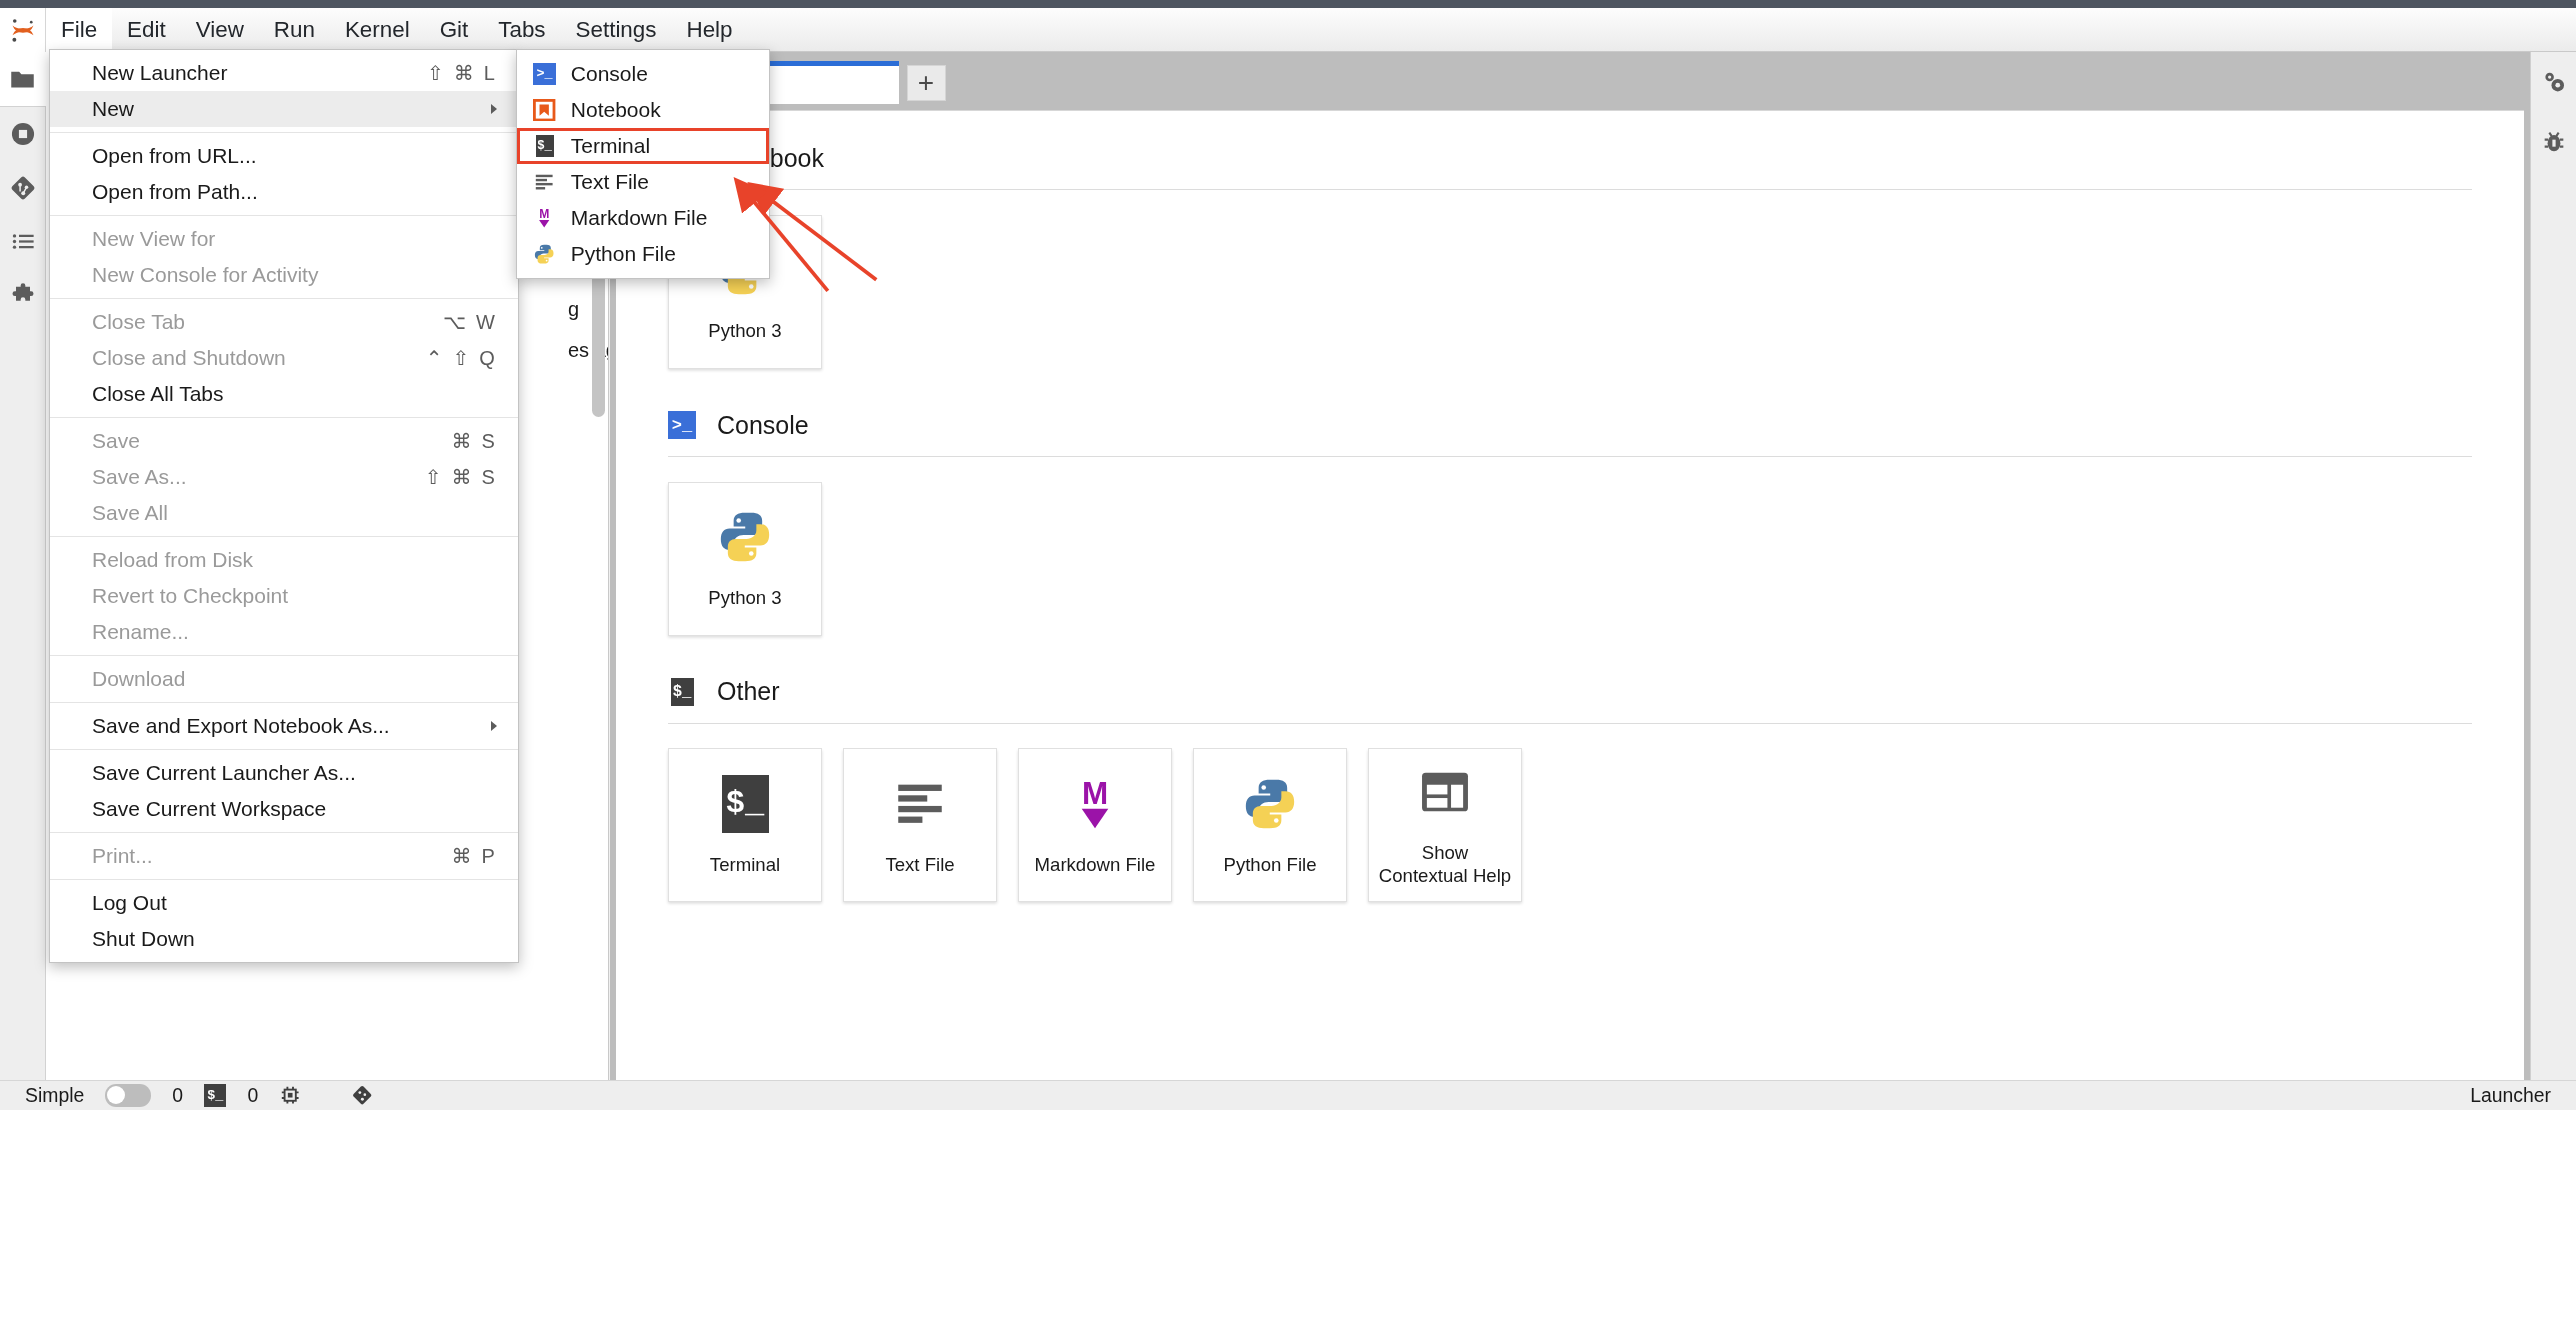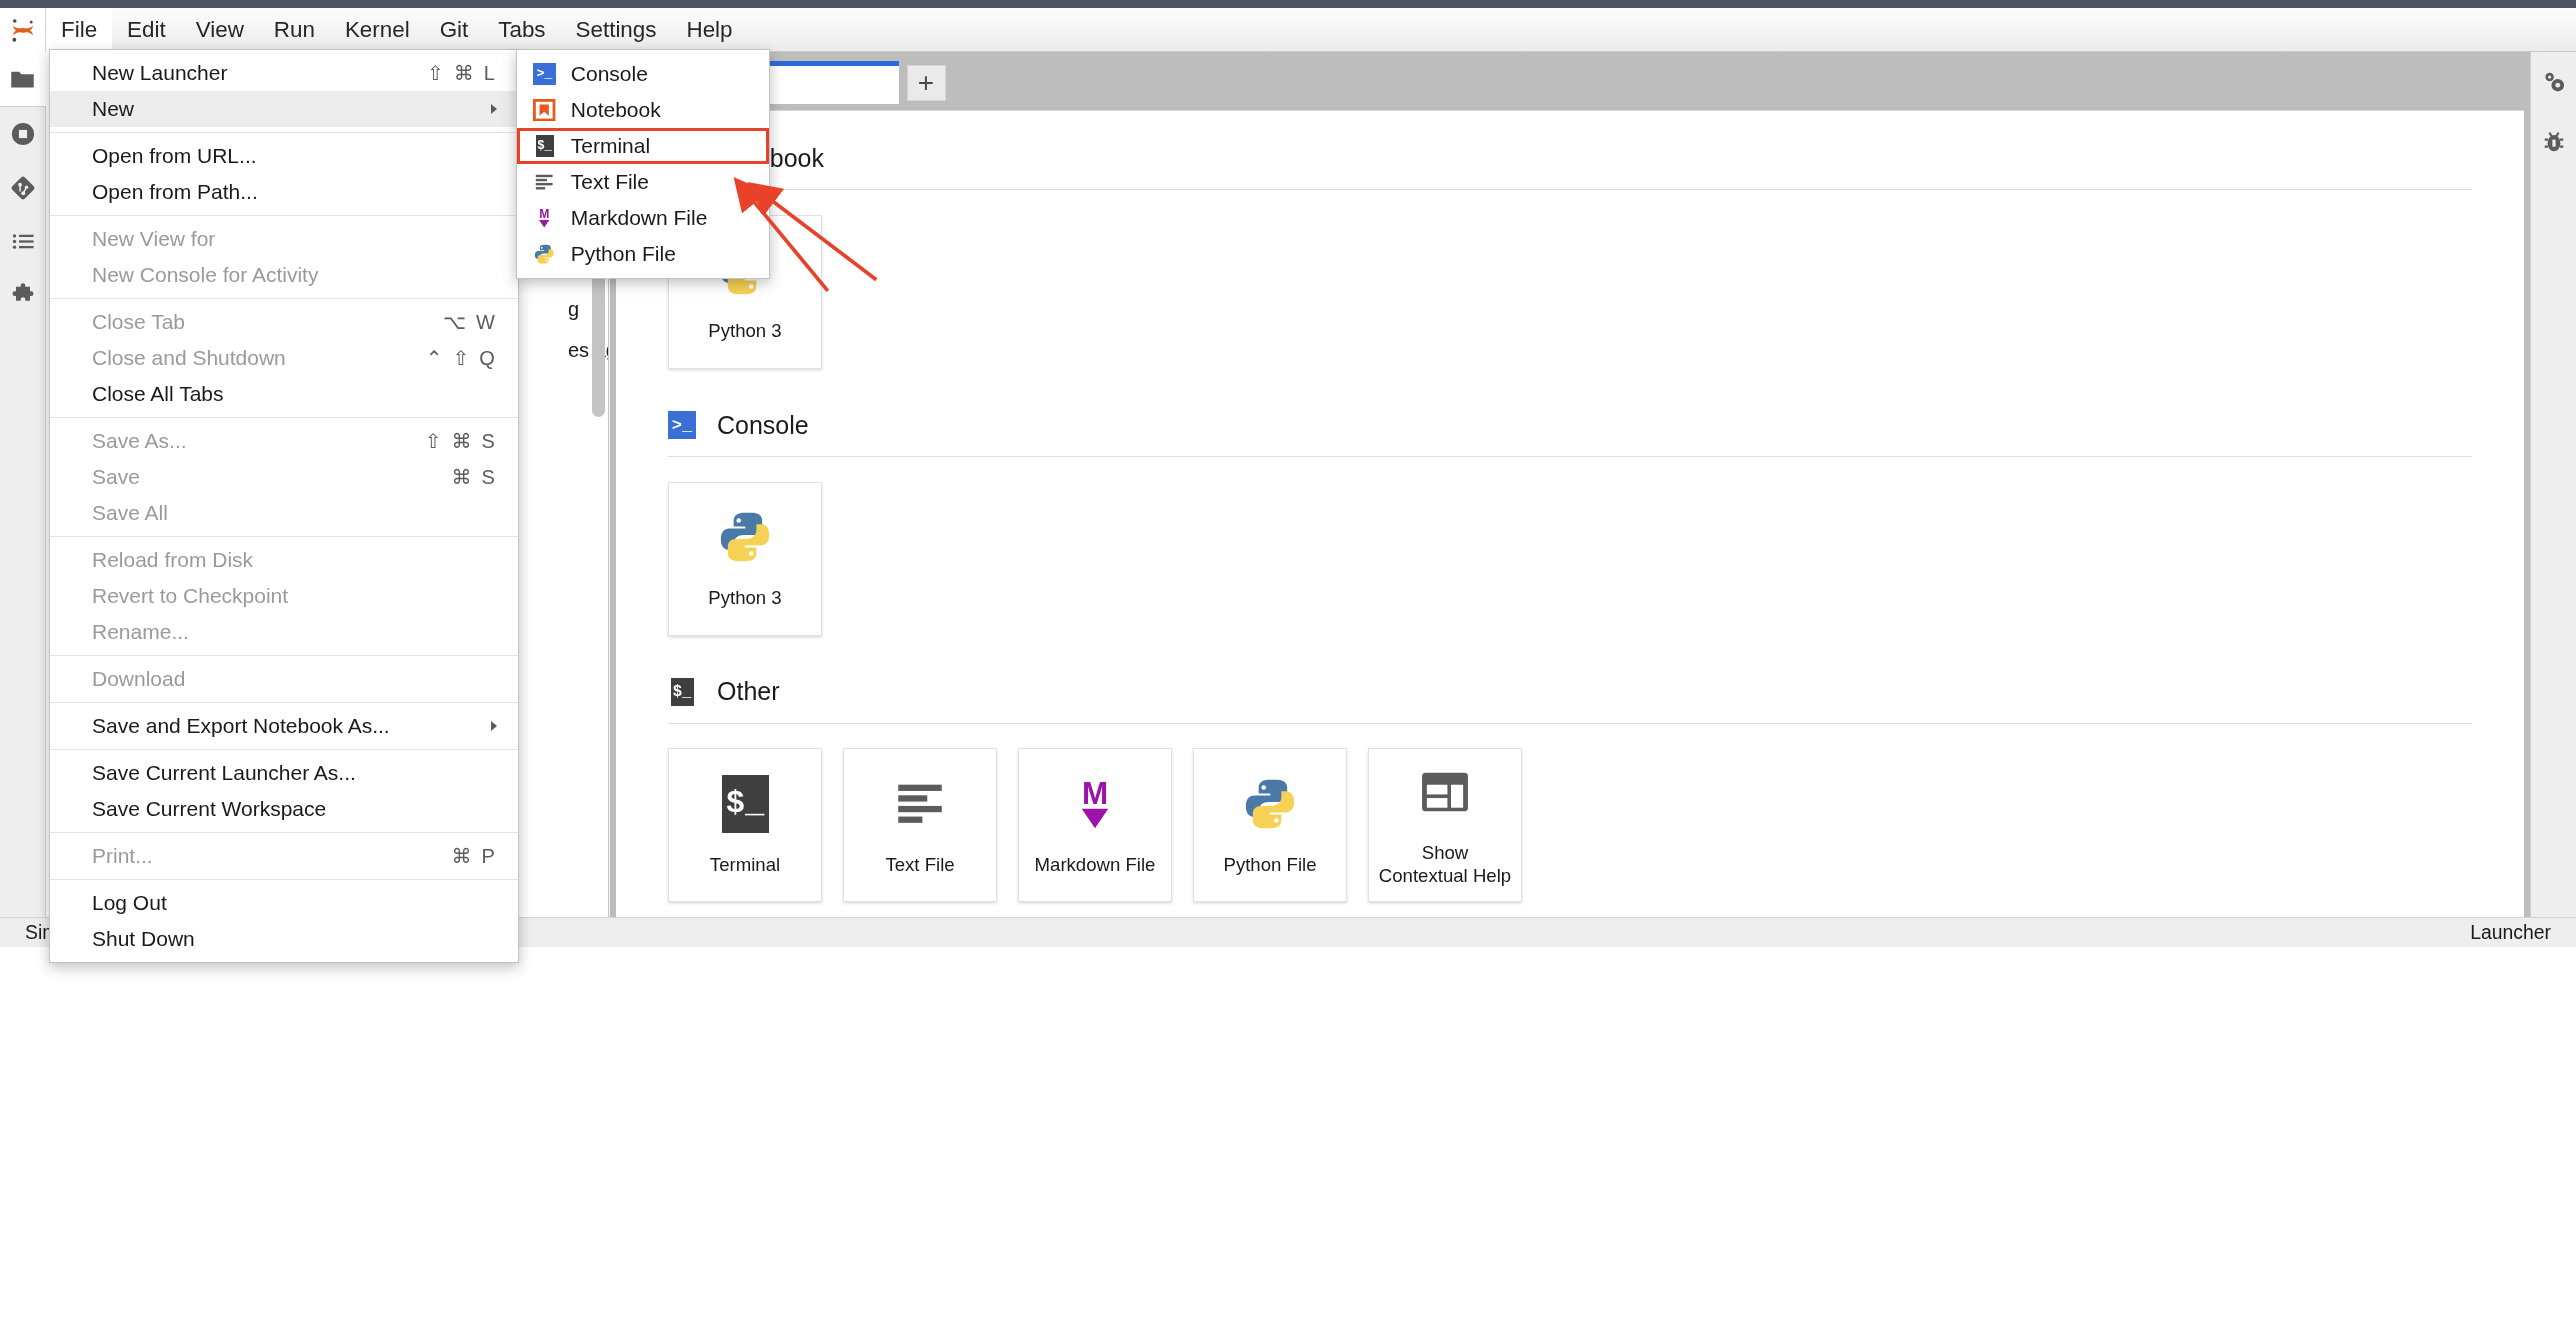--- a/index.html
+++ b/index.html
@@ -1,21 +1,21 @@
 <!DOCTYPE html>
 <html style="font-size:12px"><head>
 <meta charset="utf-8">
 <style>
   * { box-sizing: border-box; margin: 0; padding: 0; }
   html, body {
     width: 2576px; height: 1325px;
     font-family: "Liberation Sans", sans-serif;
     background: #fff; overflow: hidden;
   }
-  .app { position: relative; width: 2576px; height: 947px; background: #f0f0f0; }
+  .app { position: relative; width: 2576px; height: 1110px; background: #f0f0f0; }
 
   
   .os-strip { position:absolute; top:0; left:0; width:100%; height:8.2px; background:#4e5560; }
 
   
   .menubar {
     position:absolute; top:8.2px; left:0; width:100%; height:44px;
     background: linear-gradient(#fdfdfd,#ebebeb);
     border-bottom:0.7px solid #c9c9c9;
     display:flex; align-items:center;
@@ -379,26 +379,26 @@
       </div>
       <div class="mi disabled">
         <span>Close and Shutdown</span>
         <span class="short">⌃ ⇧ Q</span>
       </div>
       <div class="mi">
         <span>Close All Tabs</span>
       </div>
       <div class="mi-sep"></div>
       <div class="mi disabled">
+        <span>Save</span>
+        <span class="short">⌘ S</span>
+      </div>
+      <div class="mi disabled">
         <span>Save As...</span>
         <span class="short">⇧ ⌘ S</span>
-      </div>
-      <div class="mi disabled">
-        <span>Save</span>
-        <span class="short">⌘ S</span>
       </div>
       <div class="mi disabled">
         <span>Save All</span>
       </div>
       <div class="mi-sep"></div>
       <div class="mi disabled">
         <span>Reload from Disk</span>
       </div>
       <div class="mi disabled">
         <span>Revert to Checkpoint</span>

